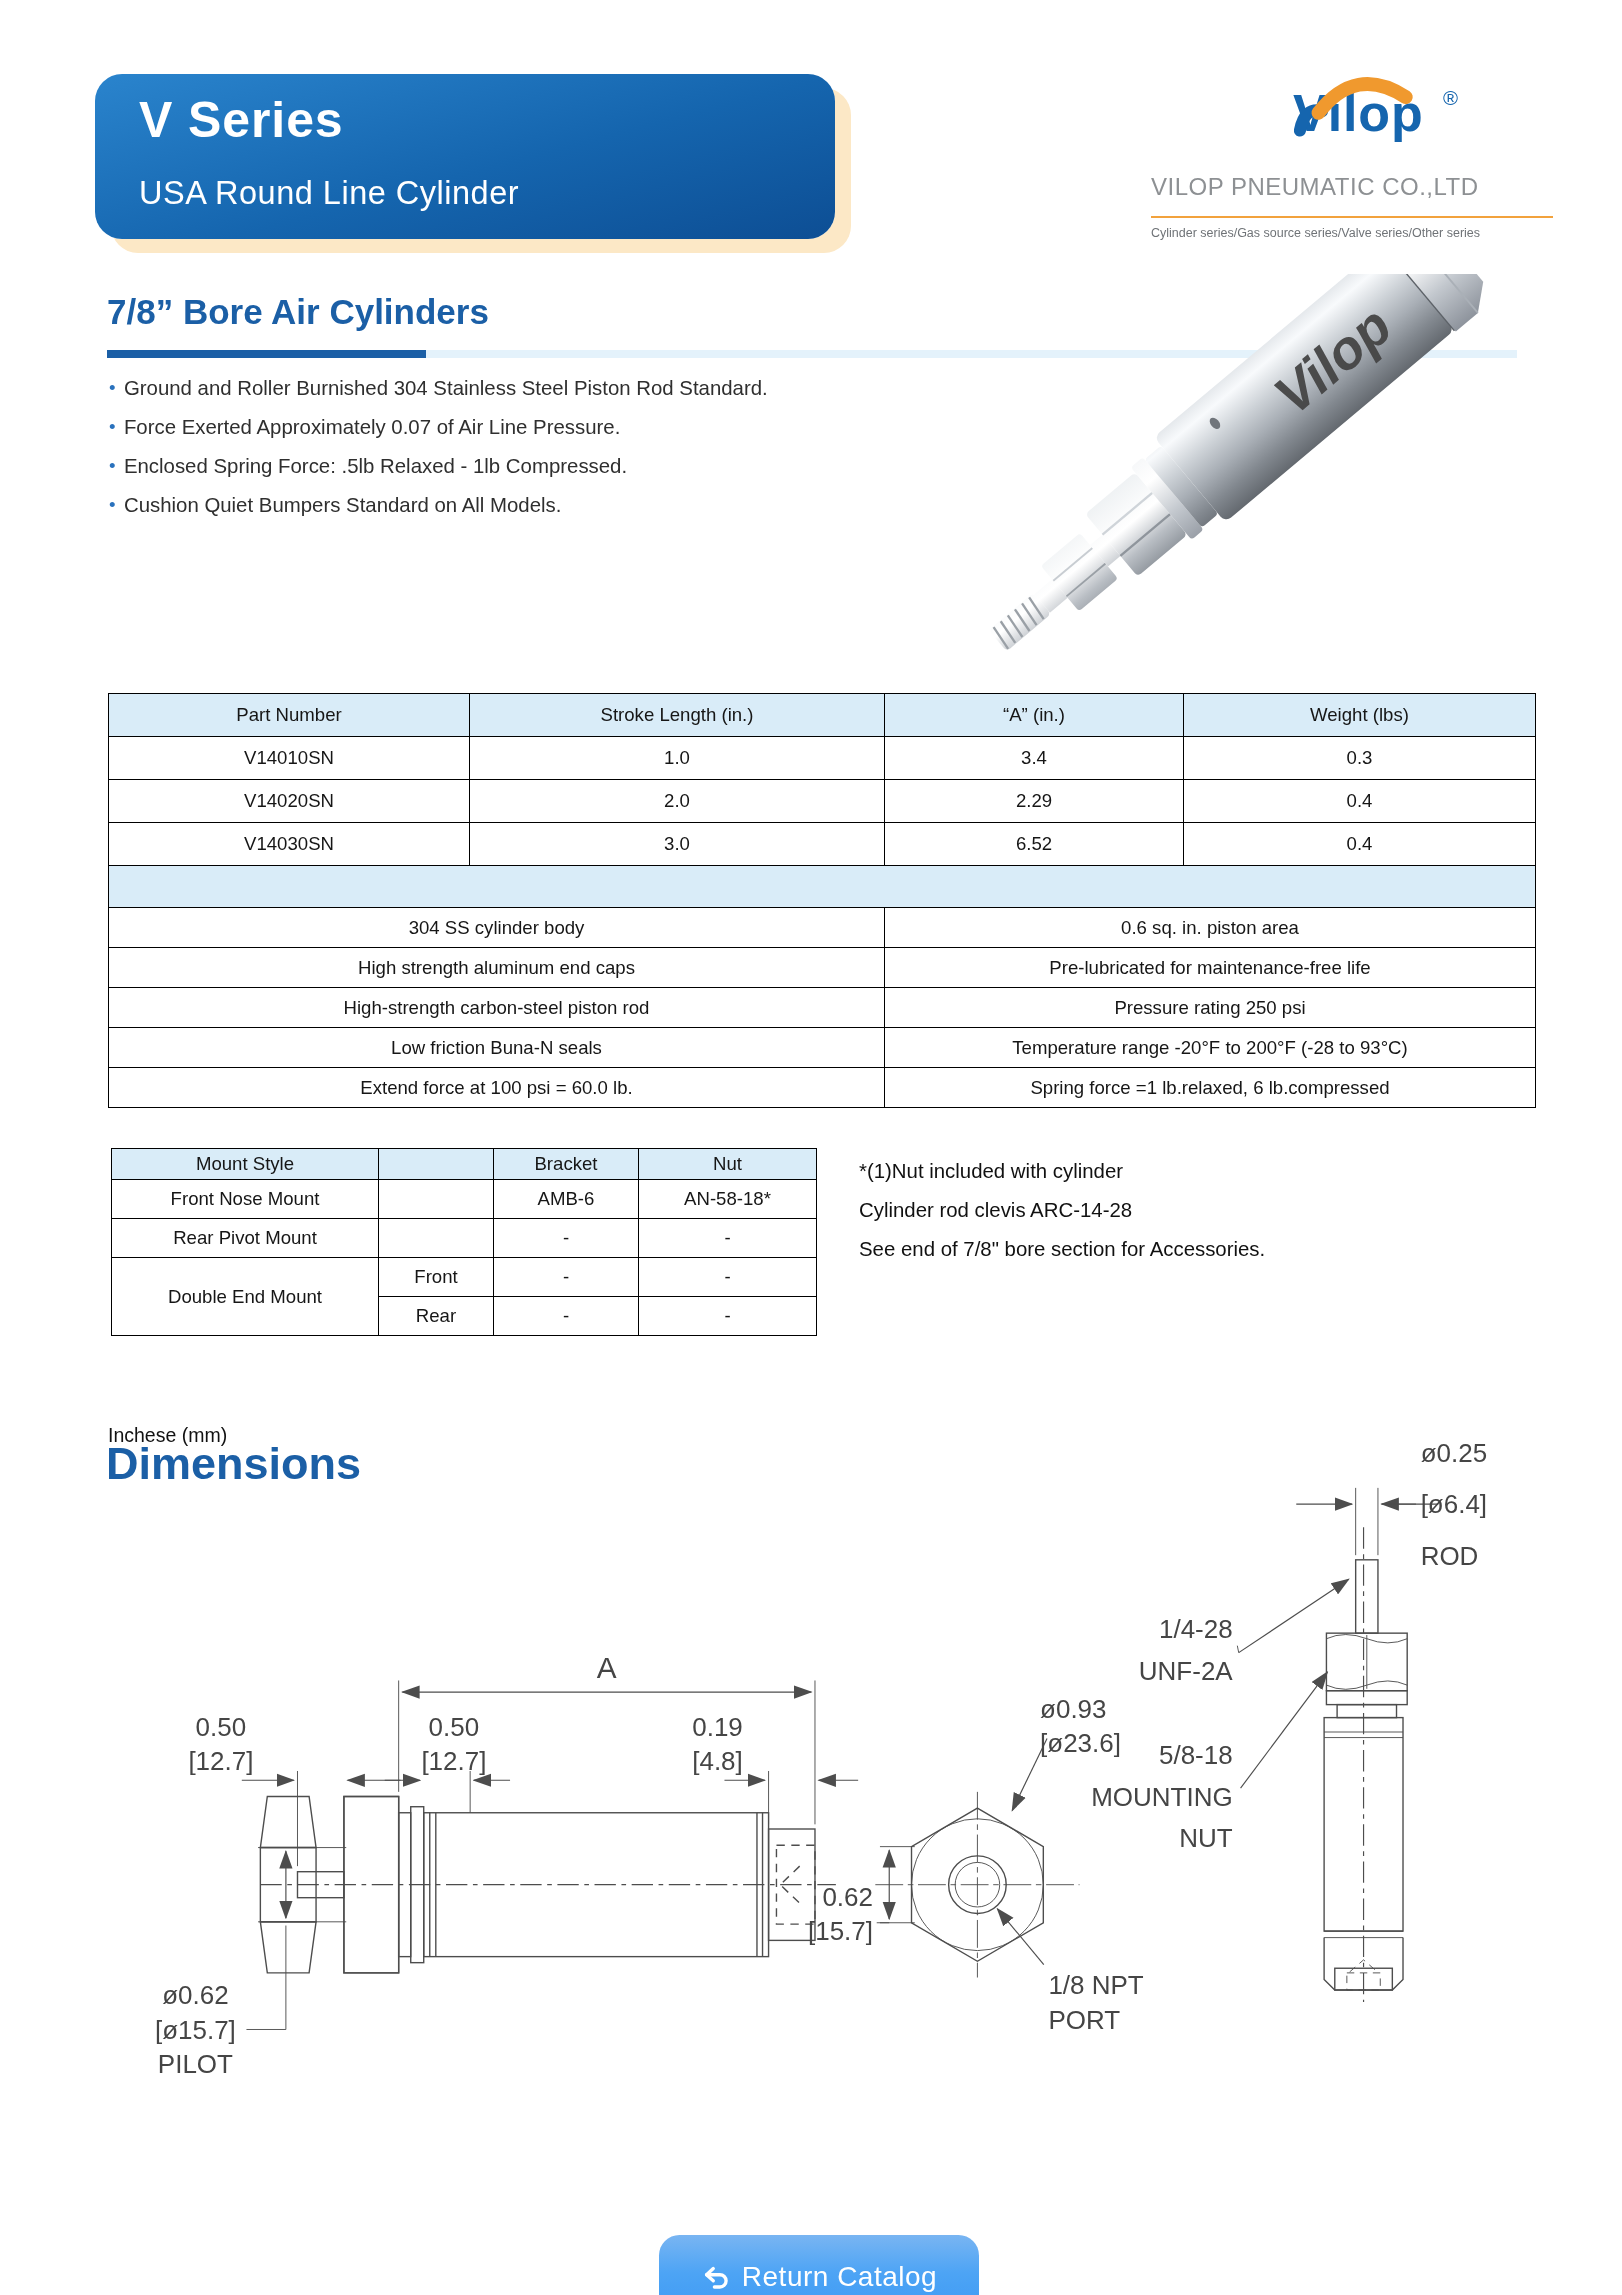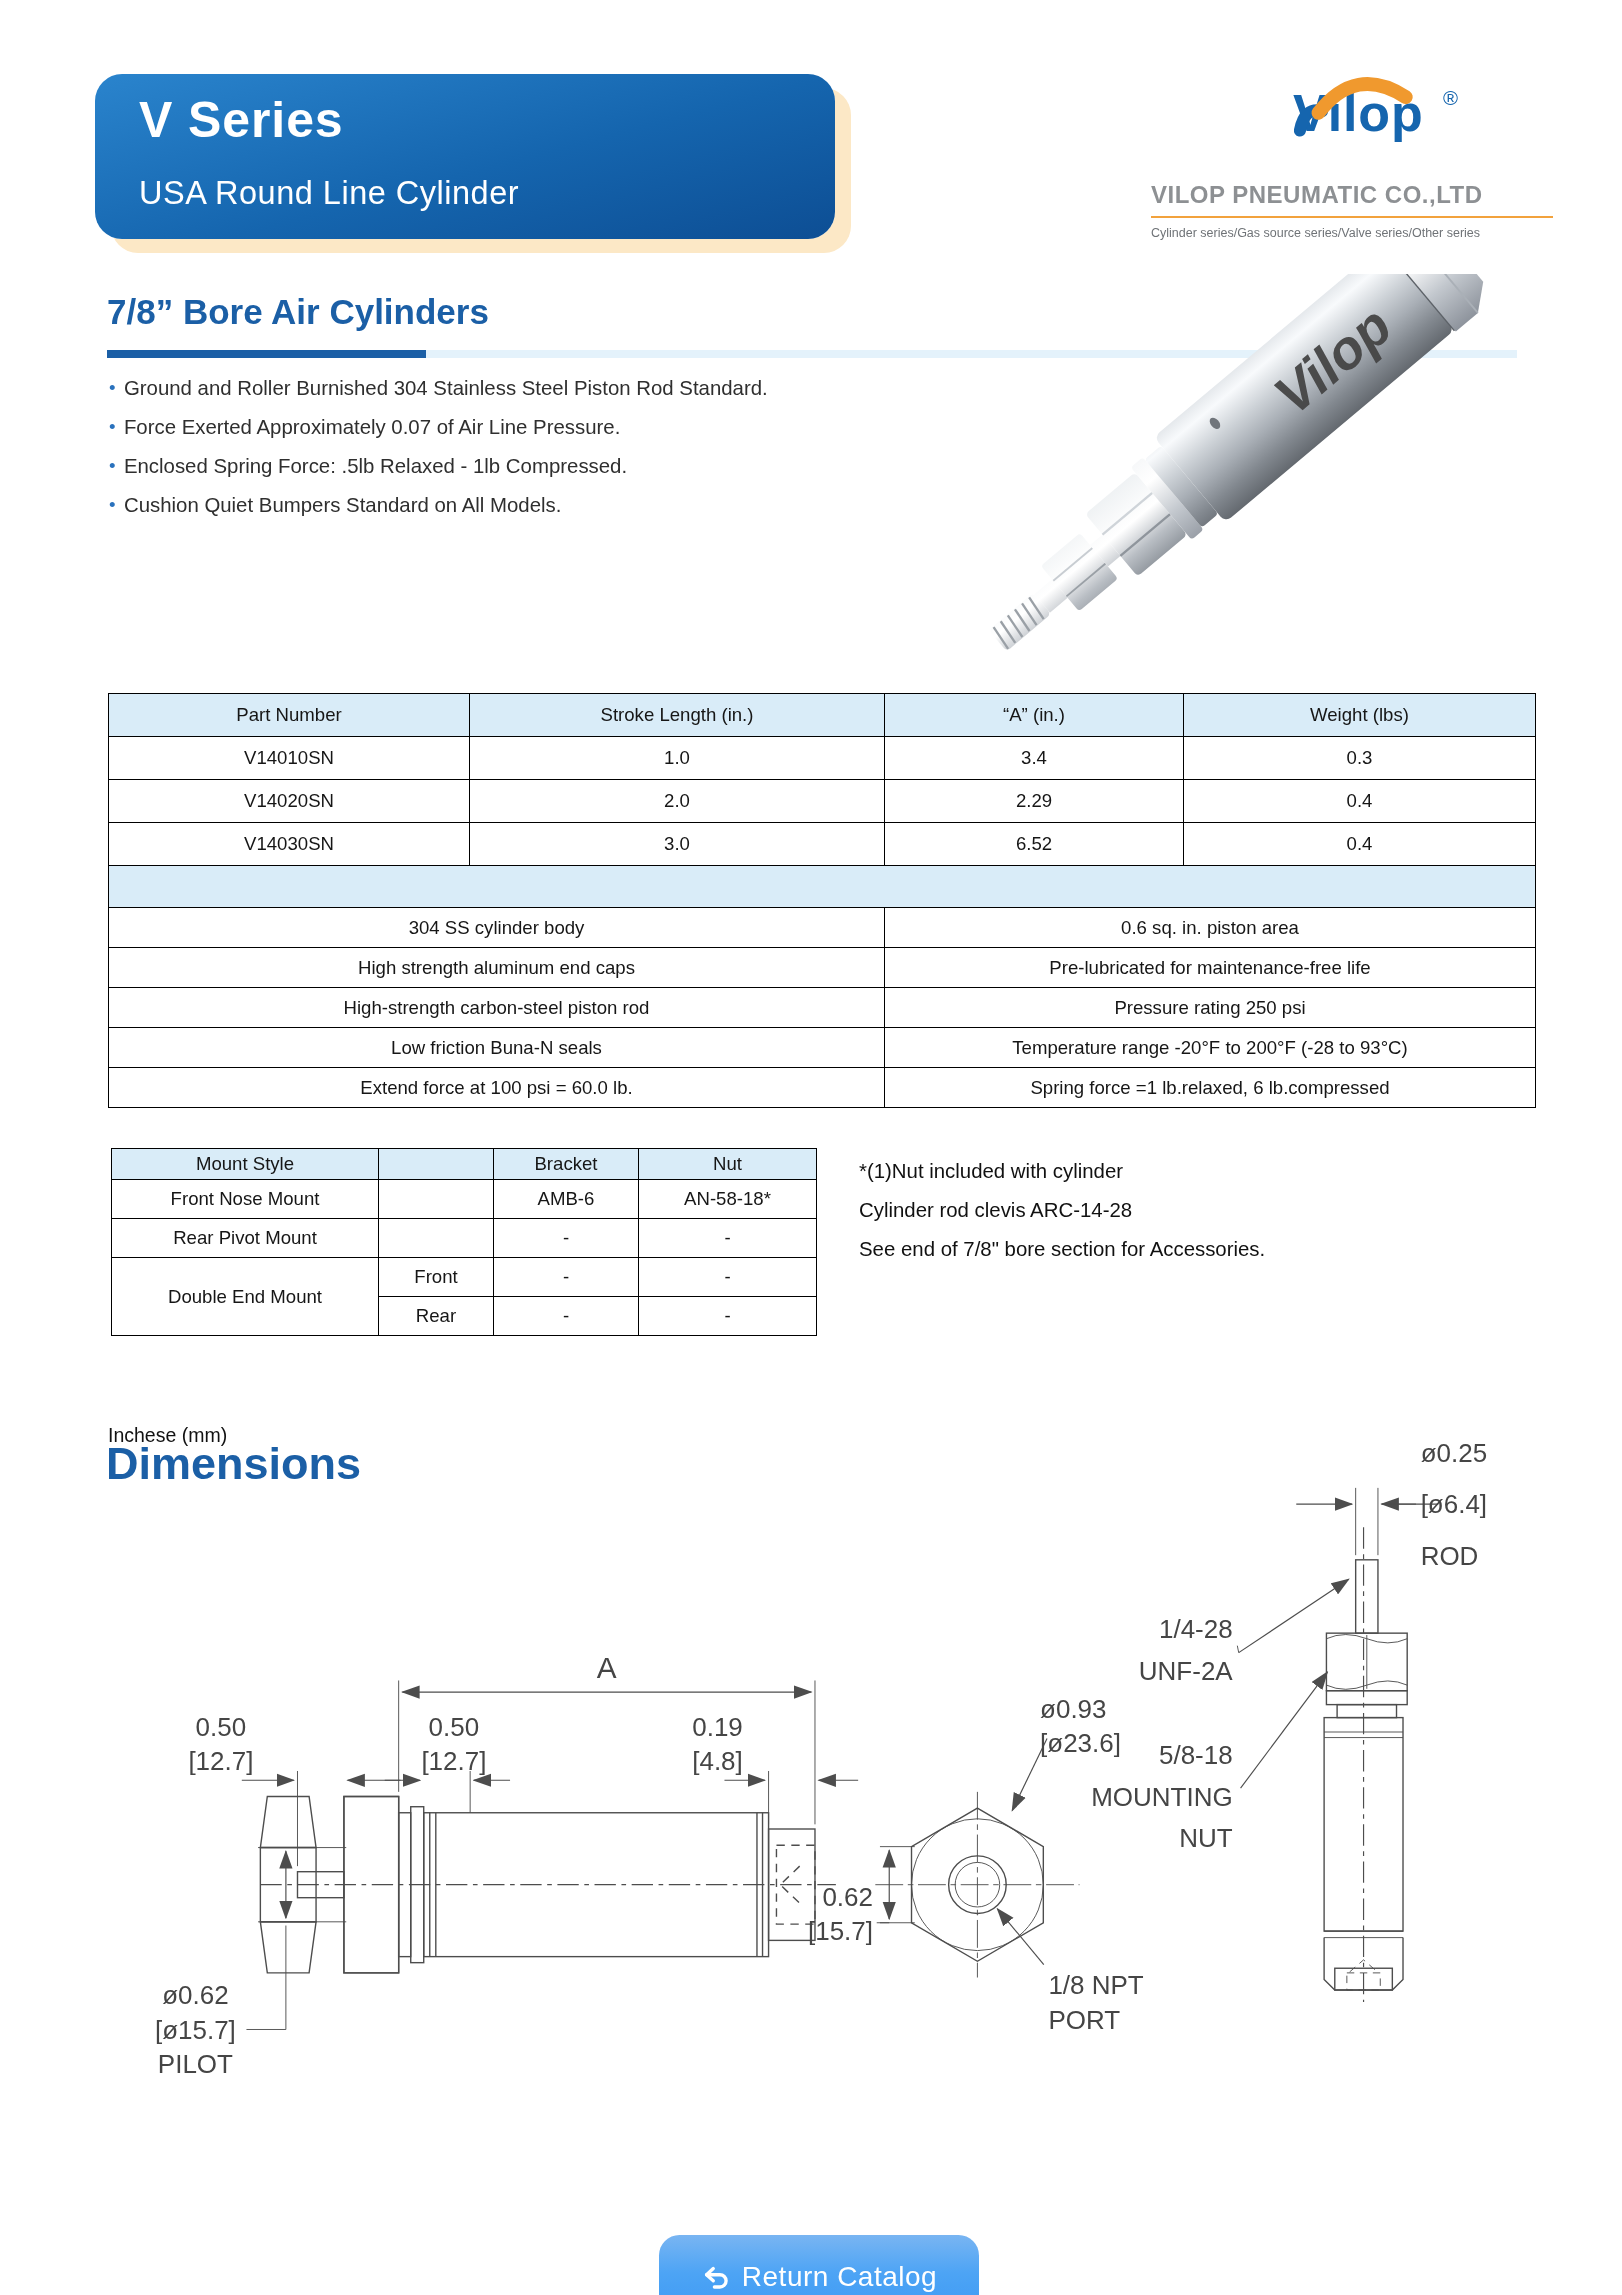--- a/index.html
+++ b/index.html
@@ -10,21 +10,21 @@
   
   .banner{left:95px;top:74px;width:740px;height:165px;border-radius:27px;
           background:linear-gradient(165deg,#2a84cd 0%,#1565ae 55%,#0d4e94 100%);
           box-shadow:16px 14px 0 0 #fce8c6;}
   .banner-title{left:139px;top:91px;font-size:50px;font-weight:700;color:#fff;letter-spacing:0.9px;}
   .banner-sub{left:139px;top:175px;font-size:32.5px;font-weight:400;color:#fff;letter-spacing:0.5px;}
 
   
   .brand{left:1293px;top:83px;font-size:52px;font-weight:700;color:#1565ae;letter-spacing:0.9px;}
   .brand-reg{left:1443px;top:87px;font-size:20.4px;color:#1565ae;font-weight:400;}
-  .company{left:1151px;top:181px;font-size:24px;font-weight:700;color:#8d9093;letter-spacing:0.5px;}
+  .company{left:1151px;top:173px;font-size:24px;font-weight:400;color:#8d9093;letter-spacing:0.5px;}
   .logo-rule{left:1151px;top:216px;width:402px;height:2.3px;background:#f2a23c;}
   .tagline{left:1151px;top:226px;font-size:12.5px;color:#6f7377;text-align:center;}
 
   
   .sec-title{left:107px;top:292px;font-size:35px;font-weight:700;color:#1b5fa6;}
   .bar{top:350px;height:8px;}
   .bar-dark{left:107px;width:319px;background:#1b5fa6;}
   .bar-light{left:426px;width:1091px;background:#e4f2fb;}
   .bullet-line{left:109px;font-size:20.4px;color:#2f2f2f;white-space:nowrap;}
   .bullet-line .dot{color:#2a72bd;font-size:18.6px;vertical-align:0.9px;margin-right:8.4px;}

